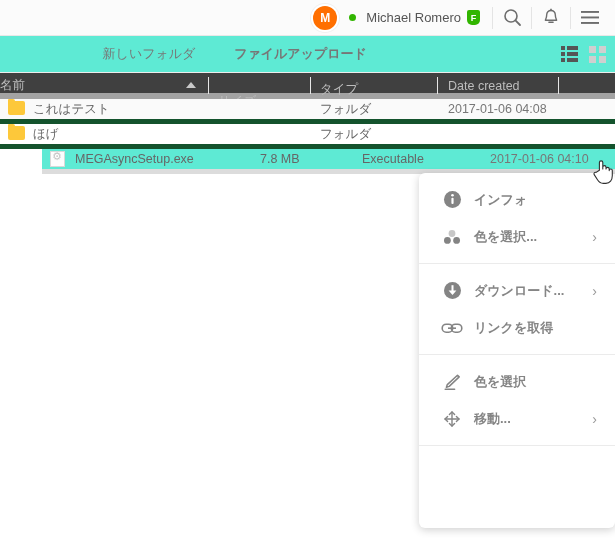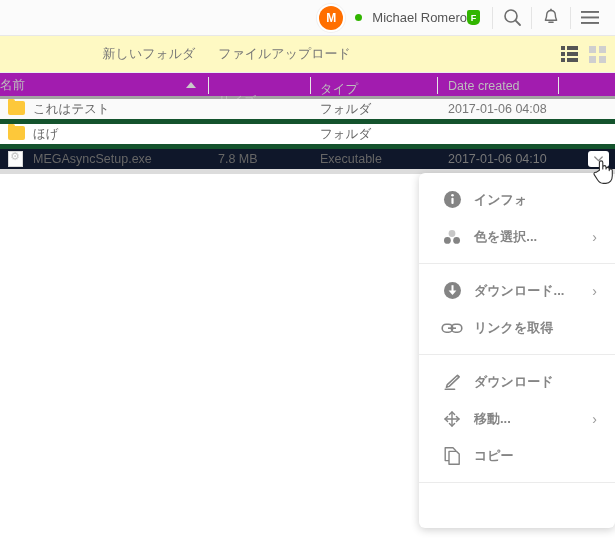--- a/index.html
+++ b/index.html
@@ -31,21 +31,21 @@
     font-size: 12px; font-weight: bold;
     display: flex; align-items: center; justify-content: center;
     box-shadow: 0 0 0 2px #ffffff, 0 0 0 3px #f0f0f0;
     margin-right: 12px;
   }
   .status-dot {
     width: 7px; height: 7px; border-radius: 50%;
     background: #31b500; margin-right: 10px;
   }
   .username {
-    font-size: 13px; color: #555555; white-space: nowrap;
+    font-size: 13px; color: #555555; margin-right: 6px; white-space: nowrap;
   }
   .plan-badge {
     width: 13px; height: 15px;
     background: #31b500;
     color: #ffffff;
     font-size: 9px; font-weight: bold;
     display: flex; align-items: center; justify-content: center;
     border-radius: 2px 2px 5px 5px;
     margin-right: 12px;
   }
@@ -53,50 +53,50 @@
   .hdr-icon {
     width: 38px; height: 36px;
     display: flex; align-items: center; justify-content: center;
   }
   .hdr-icon svg { display: block; }
 
   
   .toolbar {
     position: absolute; left: 0; top: 36px;
     width: 615px; height: 37px;
-    background: #fef9c3;
+    background: #5eead4;
     border-bottom: 1px solid #ededed;
     box-sizing: border-box;
   }
   .tb-btn {
     position: absolute; top: 0; height: 36px;
     display: flex; align-items: center; justify-content: center;
     font-size: 13px; color: #777777; white-space: nowrap;
   }
   .tb-btn-1 { left: 90px; width: 118px; }
-  .tb-btn-2 { left: 212px; width: 145px; }
+  .tb-btn-2 { left: 228px; width: 145px; font-weight: bold; }
   .tb-btn-3 { left: 395px; width: 145px; }
   .view-toggle {
     position: absolute; top: 0; height: 36px; width: 26px;
     display: flex; align-items: center; justify-content: center;
   }
   .view-list { left: 556px; }
   .view-grid { left: 584px; }
   .vl-row { display: flex; align-items: center; gap: 2px; margin-bottom: 2px; }
   .vl-sq { width: 4px; height: 4px; background: #555555; }
   .vl-bar { width: 11px; height: 4px; background: #555555; }
   .grid-wrap { display: grid; grid-template-columns: 7px 7px; grid-gap: 3px; }
   .gs { width: 7px; height: 7px; background: #cfcfcf; }
 
   
   .thead {
     position: absolute; left: 0; top: 73px;
     width: 615px; height: 26px;
-    background: #a21caf;
-    border-bottom: 3px solid #a3a3a3;
+    background: #404040;
+    border-bottom: 6px solid #a3a3a3;
     box-sizing: border-box;
   }
   .th {
     position: absolute; top: 0; height: 25px;
     display: flex; align-items: center;
     font-size: 12.5px; color: #bdbdbd; white-space: nowrap;
   }
   .th-name { left: 0px; }
   .th-size { left: 218px; margin-top: 16px; }
   .th-type { left: 320px; align-items: flex-end; }
@@ -115,21 +115,21 @@
   
   .rows { position: absolute; left: 0; top: 99px; width: 615px; }
   .row {
     position: relative; height: 20px;
     display: flex; align-items: center;
     border-bottom: 5px solid #14532d;
     box-sizing: content-box;
   }
   .row.alt { background: #fafafa; }
   .row.plain { background: #ffffff; }
-  .row.selected { background: #0f172a; border-bottom-color: #dcdcdc; }
+  .row.selected { background: #5eead4; border-bottom-color: #dcdcdc; margin-left: 42px; }
   .row-icon {
     position: absolute; left: 8px; top: 2px;
     width: 17px; height: 15px;
   }
   .folder-ic {
     width: 17px; height: 14px;
     background: #fdc83a;
     border-radius: 1px 2px 2px 2px;
     position: relative;
   }
@@ -383,47 +383,38 @@
     </div>
 
     <div class="ctx-group">
       <div class="ctx-item">
         <span class="ctx-ic">
           <svg width="20" height="18" viewBox="0 0 20 18">
             <path d="M15.5 2.2 L17.2 3.9 L7.2 13.4 L4.4 14.2 L5.3 11.6 Z" fill="none" stroke="#848484" stroke-width="1.5" stroke-linejoin="round"></path>
             <line x1="3.2" y1="16.2" x2="12.6" y2="16.2" stroke="#848484" stroke-width="1.5" stroke-linecap="round"></line>
           </svg>
         </span>
-        <span class="ctx-label">ダウンロード</span>
+        <span class="ctx-label">色を選択</span>
       </div>
       <div class="ctx-item">
         <span class="ctx-ic">
           <svg width="20" height="20" viewBox="0 0 20 20">
             <g stroke="#848484" stroke-width="1.4" stroke-linecap="round" stroke-linejoin="round" fill="none">
               <line x1="10" y1="3" x2="10" y2="17"></line>
               <line x1="3" y1="10" x2="17" y2="10"></line>
               <polyline points="7.4,5.6 10,3 12.6,5.6"></polyline>
               <polyline points="7.4,14.4 10,17 12.6,14.4"></polyline>
               <polyline points="5.6,7.4 3,10 5.6,12.6"></polyline>
               <polyline points="14.4,7.4 17,10 14.4,12.6"></polyline>
             </g>
           </svg>
         </span>
         <span class="ctx-label">移動...</span>
         <span class="ctx-chev">›</span>
       </div>
-      <div class="ctx-item">
-        <span class="ctx-ic">
-          <svg width="19" height="20" viewBox="0 0 19 20">
-            <path d="M2.2 1.8 H10 L12.6 4.4 V14.6 H2.2 Z" fill="none" stroke="#848484" stroke-width="1.4" stroke-linejoin="round"></path>
-            <path d="M6 5.4 H13.6 L16.2 8 V18.2 H6 Z" fill="#ffffff" stroke="#848484" stroke-width="1.4" stroke-linejoin="round"></path>
-          </svg>
-        </span>
-        <span class="ctx-label">コピー</span>
-      </div>
     </div>
 
     <div class="ctx-group">
       
     </div>
 
   </div>
 
   <div class="cursor">
     <svg width="22" height="28" viewBox="0 0 22 28">

